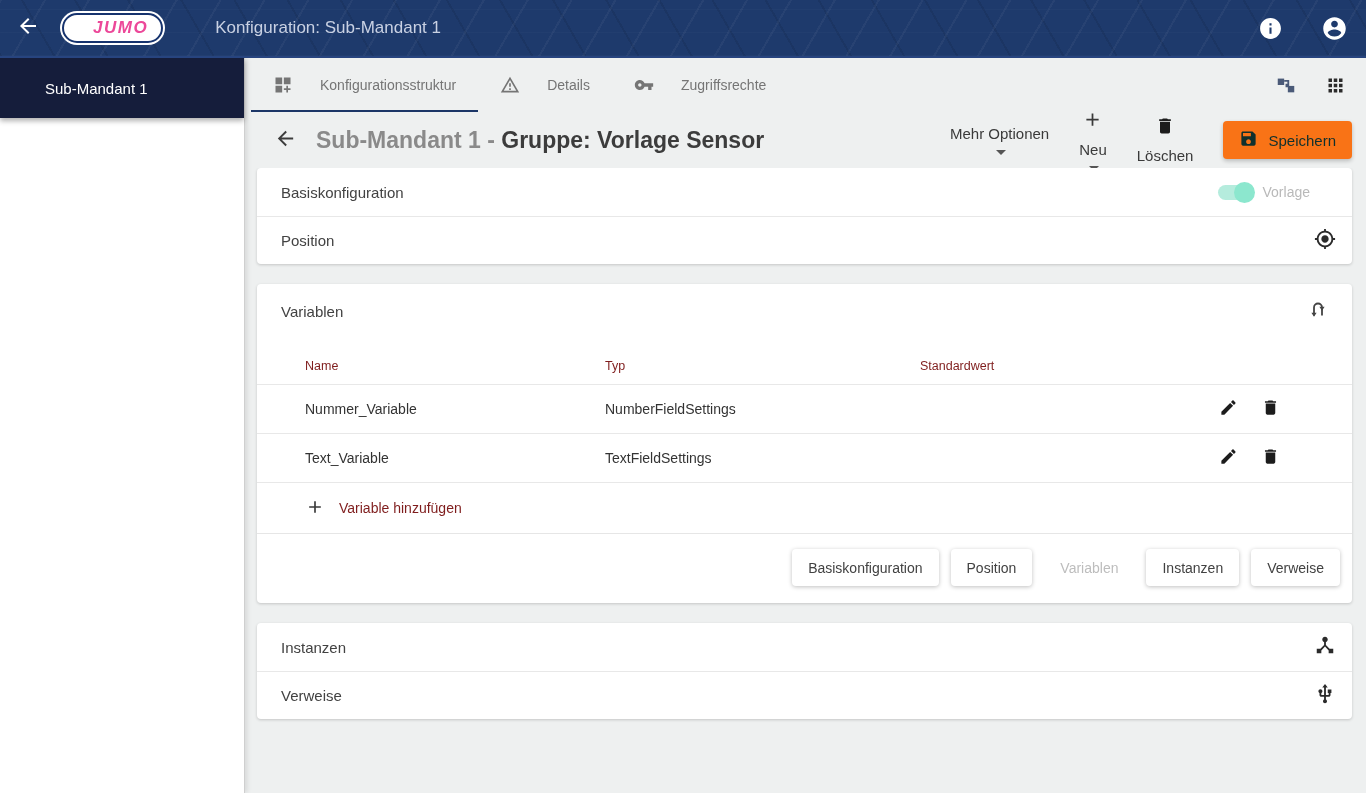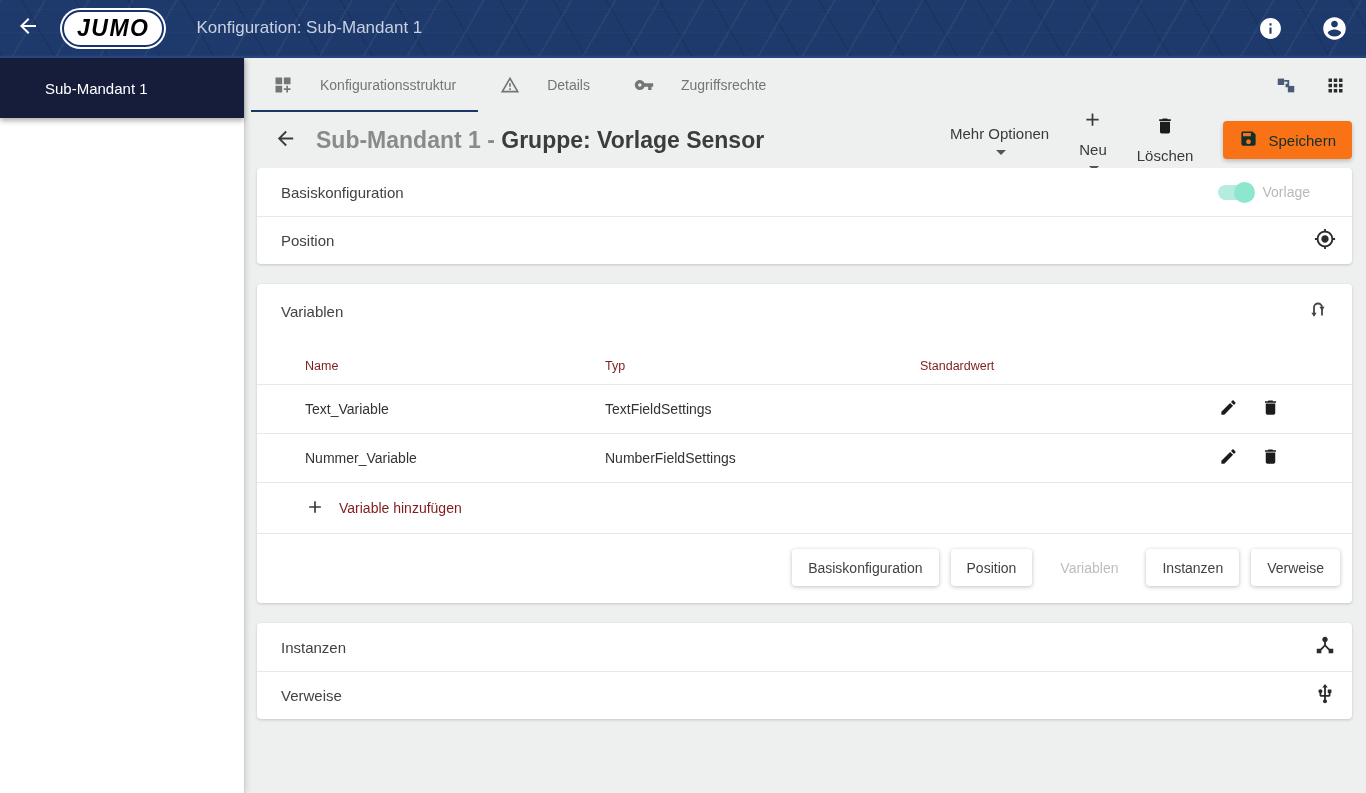--- a/index.html
+++ b/index.html
@@ -14,23 +14,23 @@
       repeating-linear-gradient(60deg, rgba(0,0,10,0.09) 0 2px, transparent 2px 46px),
       repeating-linear-gradient(0deg, rgba(255,255,255,0.02) 0 1px, transparent 1px 23px);
     border-bottom:2px solid #27447f;
     display:flex; align-items:center; color:#fff; z-index:30;
   }
   .back-top { width:40px; height:40px; margin-left:8px; display:flex; align-items:center; justify-content:center; cursor:pointer; }
   .logo-pill {
     margin-left:14px; background:#fff; border:2px solid #16336e; box-shadow:0 0 0 2px #fff;
     border-radius:20px; padding:3px 13px; display:flex; align-items:center;
   }
-  .logo-pill span { color:#000000; font-weight:800; font-size:23px; letter-spacing:1.5px; font-style:italic; }
+  .logo-pill span { color:#ec4899; font-weight:800; font-size:17px; letter-spacing:1.5px; font-style:italic;margin-left:16px; }
   .brand { margin-left:14px; font-size:22px; font-style:italic; font-weight:700; letter-spacing:0.5px; }
-  .topbar-title { margin-left:32px; font-size:17px; font-weight:500; color:#c9d1e3; }
+  .topbar-title { margin-left:52px; font-size:17px; font-weight:500; color:#c9d1e3; }
   .topbar-right { margin-left:auto; margin-right:18px; display:flex; align-items:center; gap:38px; }
   .topbar-right .icn { cursor:pointer; display:flex; }
 
   
   .content-row { display:flex; height:735px; }
   .sidebar { width:245px; background:#fff; border-right:1px solid #cfcfcf; box-shadow:2px 0 5px rgba(0,0,0,0.10); z-index:20; }
   .sidebar-header {
     height:60px; background:#151d3b; color:#fff; display:flex; align-items:center;
     padding-left:45px; font-size:15px; font-weight:500; box-shadow:0 3px 5px rgba(0,0,0,0.3); cursor:pointer;
   }
@@ -254,20 +254,42 @@
         </div>
 
         <div class="vgrid v-cols">
           <span>Name</span>
           <span>Typ</span>
           <span>Standardwert</span>
           <span></span>
         </div>
 
         <div class="vgrid v-row">
+          <span>Nummer_Variable</span>
+          <span>NumberFieldSettings</span>
+          <span></span>
+          <span class="v-actions">
+            <button class="icon-btn">
+              <span>
+                <svg width="19" height="19" viewBox="0 0 24 24">
+                    <path fill="#1c1c1c" d="M3 17.25V21h3.75L17.81 9.94l-3.75-3.75L3 17.25zM20.71 7.04c.39-.39.39-1.02 0-1.41l-2.34-2.34c-.39-.39-1.02-.39-1.41 0l-1.83 1.83 3.75 3.75 1.83-1.83z"></path>
+                  </svg>
+              </span>
+            </button>
+            <button class="icon-btn">
+              <span>
+                <svg width="19" height="19" viewBox="0 0 24 24">
+                    <path fill="#1c1c1c" d="M6 19c0 1.1.9 2 2 2h8c1.1 0 2-.9 2-2V7H6v12zM19 4h-3.5l-1-1h-5l-1 1H5v2h14V4z"></path>
+                  </svg>
+              </span>
+            </button>
+          </span>
+        </div>
+
+        <div class="vgrid v-row">
           <span>Text_Variable</span>
           <span>TextFieldSettings</span>
           <span></span>
           <span class="v-actions">
             <button class="icon-btn">
               <span>
                 <svg width="19" height="19" viewBox="0 0 24 24">
                     <path fill="#1c1c1c" d="M3 17.25V21h3.75L17.81 9.94l-3.75-3.75L3 17.25zM20.71 7.04c.39-.39.39-1.02 0-1.41l-2.34-2.34c-.39-.39-1.02-.39-1.41 0l-1.83 1.83 3.75 3.75 1.83-1.83z"></path>
                   </svg>
               </span>
@@ -275,42 +297,20 @@
             <button class="icon-btn">
               <span>
                 <svg width="19" height="19" viewBox="0 0 24 24">
                     <path fill="#1c1c1c" d="M6 19c0 1.1.9 2 2 2h8c1.1 0 2-.9 2-2V7H6v12zM19 4h-3.5l-1-1h-5l-1 1H5v2h14V4z"></path>
                   </svg>
               </span>
             </button>
           </span>
         </div>
 
-        <div class="vgrid v-row">
-          <span>Nummer_Variable</span>
-          <span>NumberFieldSettings</span>
-          <span></span>
-          <span class="v-actions">
-            <button class="icon-btn">
-              <span>
-                <svg width="19" height="19" viewBox="0 0 24 24">
-                    <path fill="#1c1c1c" d="M3 17.25V21h3.75L17.81 9.94l-3.75-3.75L3 17.25zM20.71 7.04c.39-.39.39-1.02 0-1.41l-2.34-2.34c-.39-.39-1.02-.39-1.41 0l-1.83 1.83 3.75 3.75 1.83-1.83z"></path>
-                  </svg>
-              </span>
-            </button>
-            <button class="icon-btn">
-              <span>
-                <svg width="19" height="19" viewBox="0 0 24 24">
-                    <path fill="#1c1c1c" d="M6 19c0 1.1.9 2 2 2h8c1.1 0 2-.9 2-2V7H6v12zM19 4h-3.5l-1-1h-5l-1 1H5v2h14V4z"></path>
-                  </svg>
-              </span>
-            </button>
-          </span>
-        </div>
-
         <div class="v-add">
           <span>
             <svg width="20" height="20" viewBox="0 0 24 24">
                 <path fill="#3a3a3a" d="M19 13h-6v6h-2v-6H5v-2h6V5h2v6h6v2z"></path>
               </svg>
           </span>
           <span>Variable hinzufügen</span>
         </div>
 
         <div class="v-footer">

